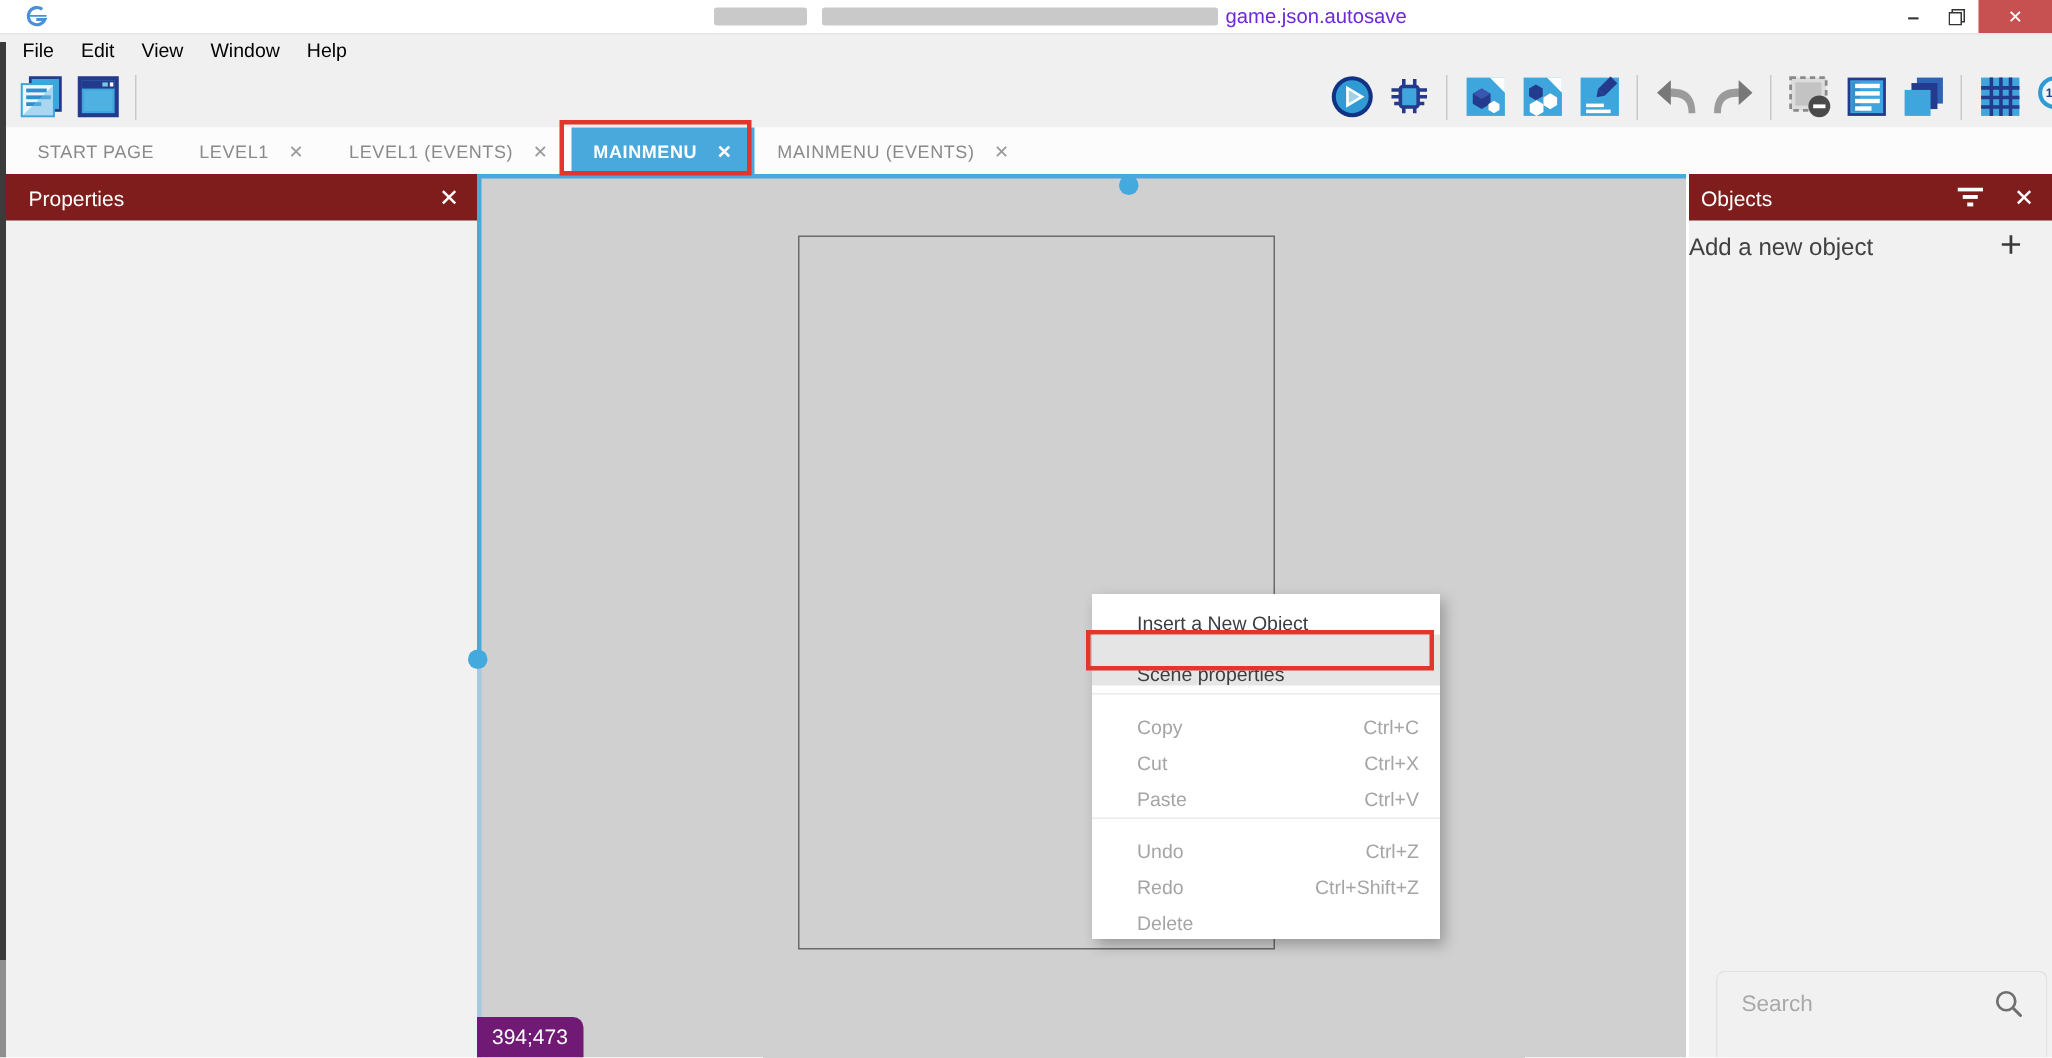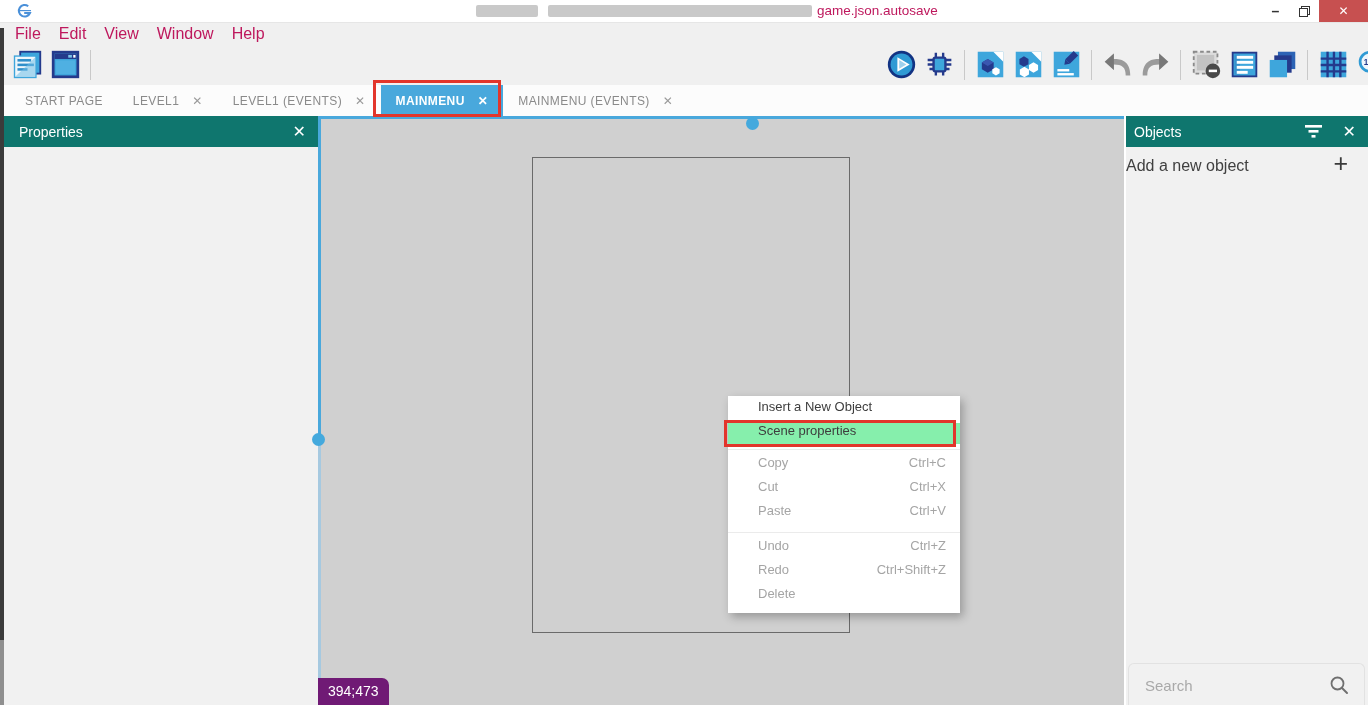--- a/index.html
+++ b/index.html
@@ -4,89 +4,89 @@
 <style>
   * { margin:0; padding:0; box-sizing:border-box; }
   html,body { width:1368px; height:705px; overflow:hidden; background:#fff;
     font-family:"Liberation Sans", sans-serif; position:relative; }
 
   
   .titlebar { position:absolute; left:0; top:0; width:1368px; height:22px; background:#ffffff; }
   .app-logo { position:absolute; left:17px; top:3px; width:16px; height:16px; }
   .redact { position:absolute; top:5px; height:12px; background:#c9c9c9; border-radius:2px; }
   .win-title { position:absolute; left:817px; top:0; height:22px; line-height:22px;
-    font-size:13.5px; color:#be185d; }
+    font-size:13.5px; color:#6d28d9; }
   .win-controls { position:absolute; right:0; top:0; height:22px; display:flex; }
   .win-btn { width:29px; height:22px; display:flex; align-items:center; justify-content:center;
     font-size:13px; color:#333; cursor:default; }
   .win-btn.min { font-weight:bold; font-size:14px; }
   .win-btn.close { width:49px; background:#c75050; color:#fff; font-size:12px; }
 
   
   .menubar { position:absolute; left:0; top:22px; width:1368px; height:22px; background:#f0f0f0;
     border-top:1px solid #e6e6e6; display:flex; align-items:center; padding-left:6px; }
-  .menu-item { padding:0 9px; font-size:16px; color:#be185d; height:22px; line-height:21px; }
+  .menu-item { padding:0 9px; font-size:13px; color:#000000; height:22px; line-height:21px; }
 
   
   .toolbar { position:absolute; left:0; top:44px; width:1368px; height:41px; background:#f0f0f0;
     display:flex; align-items:center; }
   .toolbar-left { display:flex; align-items:center; margin-left:8px; }
   .toolbar-right { position:absolute; left:882px; top:0; height:41px; display:flex; align-items:center; }
   .tbtn { width:34px; height:34px; margin:0 2px; display:flex; align-items:center; justify-content:center; }
   .tbtn svg { width:31px; height:31px; }
   .tsep { width:1px; height:30px; background:#c9c9c9; margin:0 6px; }
 
   
   .tabbar { position:absolute; left:0; top:85px; width:1368px; height:31px; background:#fcfcfc;
     display:flex; align-items:stretch; padding-left:10px; }
   .tab { display:flex; align-items:center; padding:0 15px; font-size:12px; letter-spacing:.4px;
     color:#8a8a8a; white-space:nowrap; }
   .tab .tab-close { margin-left:13px; font-size:12px; color:#9a9a9a; }
   .tab.active { background:#49a8dc; color:#ffffff; font-weight:bold; }
   .tab.active .tab-close { color:#ffffff; }
 
   
-  .panel-header { position:absolute; left:0; top:0; right:0; height:31px; background:#0f766e;
+  .panel-header { position:absolute; left:0; top:0; right:0; height:31px; background:#7f1d1d;
     display:flex; align-items:center; color:#fff; }
   .panel-title { font-size:14px; padding-left:19px; }
   .panel-close { position:absolute; right:12px; top:0; height:31px; display:flex;
     align-items:center; font-size:16px; color:#fff; }
 
   .left-panel { position:absolute; left:0; top:116px; width:318px; height:589px; background:#f1f1f1; }
   .empty-msg { position:absolute; top:288px; left:8px; right:8px; text-align:center;
     font-size:13.5px; line-height:21px; color:#8b8b8b; }
 
   .right-panel { position:absolute; left:1126px; top:116px; width:242px; height:589px; background:#f1f1f1; }
   .filter-btn { position:absolute; right:46px; top:0; height:31px; display:flex; align-items:center; }
   .add-row { position:absolute; left:0; top:31px; right:0; height:38px; display:flex; align-items:center; }
   .add-label { font-size:16px; color:#404040; }
   .plus-glyph { position:absolute; right:20px; top:2px; font-size:25px; font-weight:300; color:#3a3a3a; }
-  .search-box { position:absolute; left:2px; right:3px; bottom:0; height:42px;
+  .search-box { position:absolute; left:18px; right:3px; bottom:0; height:58px;
     border:1px solid #e2e2e2; border-bottom:none; border-radius:6px 6px 0 0; background:#f1f1f1; }
   .search-input { position:absolute; left:16px; top:6px; width:170px; height:30px; border:none;
     background:transparent; font-size:15px; color:#444; outline:none; font-family:"Liberation Sans",sans-serif; }
   .search-input::placeholder { color:#a9a9a9; }
   .search-glyph { position:absolute; right:15px; top:11px; }
 
   
   .canvas { position:absolute; left:318px; top:116px; width:806px; height:589px; background:#d0d0d0; }
   .canvas-border-top { position:absolute; left:0; top:0; width:806px; height:3px; background:#49a8dc; }
   .canvas-border-left-a { position:absolute; left:0; top:0; width:3px; height:324px; background:#49a8dc; }
   .canvas-border-left-b { position:absolute; left:0; top:324px; width:3px; height:265px; background:#a6c9e0; }
   .handle { position:absolute; width:13px; height:13px; border-radius:50%; background:#44a9dd; }
   .game-rect { position:absolute; left:214px; top:41px; width:318px; height:476px;
     border:1px solid #6a6a6a; }
   .coord-badge { position:absolute; left:0; top:562px; height:27px; line-height:27px;
     padding:0 10px; background:#701a75; color:#fff; font-size:14px; border-top-right-radius:7px; }
 
   
   .context-menu { position:absolute; left:728px; top:396px; width:232px; background:#ffffff;
     padding:3px 0; box-shadow:3px 4px 9px rgba(0,0,0,.28); z-index:40; }
-  .cm-item { height:24px; display:flex; align-items:flex-start; padding:0 14px 0 30px; font-size:13px; }
-  .cm-item.highlighted { background:#86efac; height:21px; }
+  .cm-item { height:24px; display:flex; align-items:flex-end; padding:0 14px 0 30px; font-size:13px; }
+  .cm-item.highlighted { background:#e5e5e5; height:34px; }
   .cm-label { flex:1; color:#3d3d3d; }
   .cm-shortcut { color:#3d3d3d; }
   .cm-item.disabled .cm-label, .cm-item.disabled .cm-shortcut { color:#a5a5a5; }
   .menu-sep { height:1px; background:#ebebeb; margin:5px 0; }
 
   
   .annotation { position:absolute; border:3px solid #e2352b; z-index:60; }
   .edge-strip-a { position:absolute; left:0; top:28px; width:4px; height:612px; background:#3b3b3b; z-index:70; }
   .edge-strip-b { position:absolute; left:0; top:640px; width:4px; height:65px; background:#8f8f8f; z-index:70; }
 </style>

